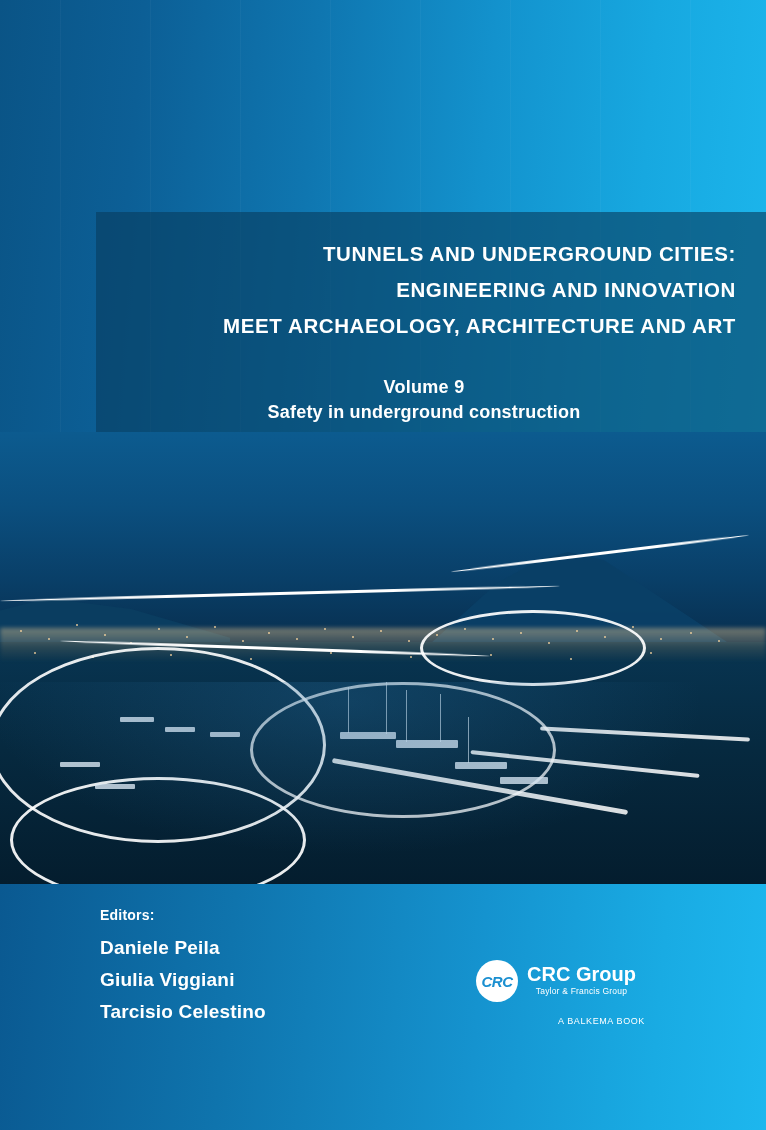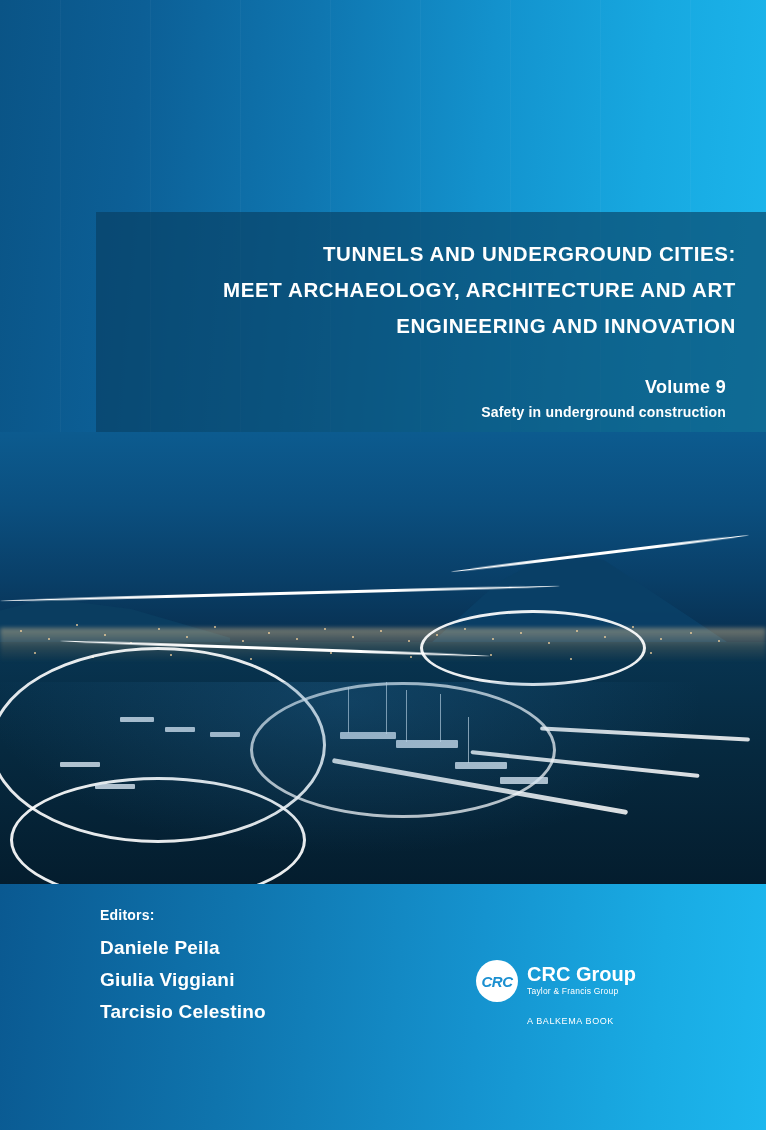--- a/index.html
+++ b/index.html
@@ -52,33 +52,33 @@
     color: #ffffff;
     font-size: 20.5px;
     font-weight: bold;
     letter-spacing: 0.6px;
     line-height: 36px;
     text-align: right;
     white-space: nowrap;
   }
   .volume-block {
     margin-top: 30px;
-    text-align: right;
+    text-align: center;
     padding-right: 10px;
   }
   .volume-num {
     color: #ffffff;
     font-size: 18px;
     font-weight: bold;
     line-height: 26px;
     letter-spacing: 0.3px;
   }
   .volume-sub {
     color: #ffffff;
-    font-size: 14px;
+    font-size: 18px;
     font-weight: bold;
     line-height: 24px;
     letter-spacing: 0.2px;
   }
 
   
   .photo {
     position: absolute;
     left: 0;
     top: 432px;
@@ -187,21 +187,21 @@
     line-height: 32px;
     letter-spacing: 0.2px;
   }
 
   
   .crc-logo {
     position: absolute;
     right: 90px;
     top: 960px;
     width: 200px;
-    text-align: left;
+    text-align: center;
   }
   .crc-row {
     display: flex;
     align-items: center;
   }
   .crc-mark {
     width: 42px; height: 42px;
     border-radius: 50%;
     background: #ffffff;
     display: flex;
@@ -248,22 +248,22 @@
     <div class="vstripe" style="left:240px"></div>
     <div class="vstripe" style="left:330px"></div>
     <div class="vstripe" style="left:420px"></div>
     <div class="vstripe" style="left:510px"></div>
     <div class="vstripe" style="left:600px"></div>
     <div class="vstripe" style="left:690px"></div>
   </div>
 
   <div class="title-panel">
     <div class="title-line">TUNNELS AND UNDERGROUND CITIES:</div>
+    <div class="title-line">ENGINEERING AND INNOVATION</div>
     <div class="title-line">MEET ARCHAEOLOGY, ARCHITECTURE AND ART</div>
-    <div class="title-line">ENGINEERING AND INNOVATION</div>
     <div class="volume-block">
       <div class="volume-num">Volume 9</div>
       <div class="volume-sub">Safety in underground construction</div>
     </div>
   </div>
 
   <div class="photo">
     <div class="sky"></div>
     <div class="vesuvius"></div>
     <div class="hill-left"></div>

